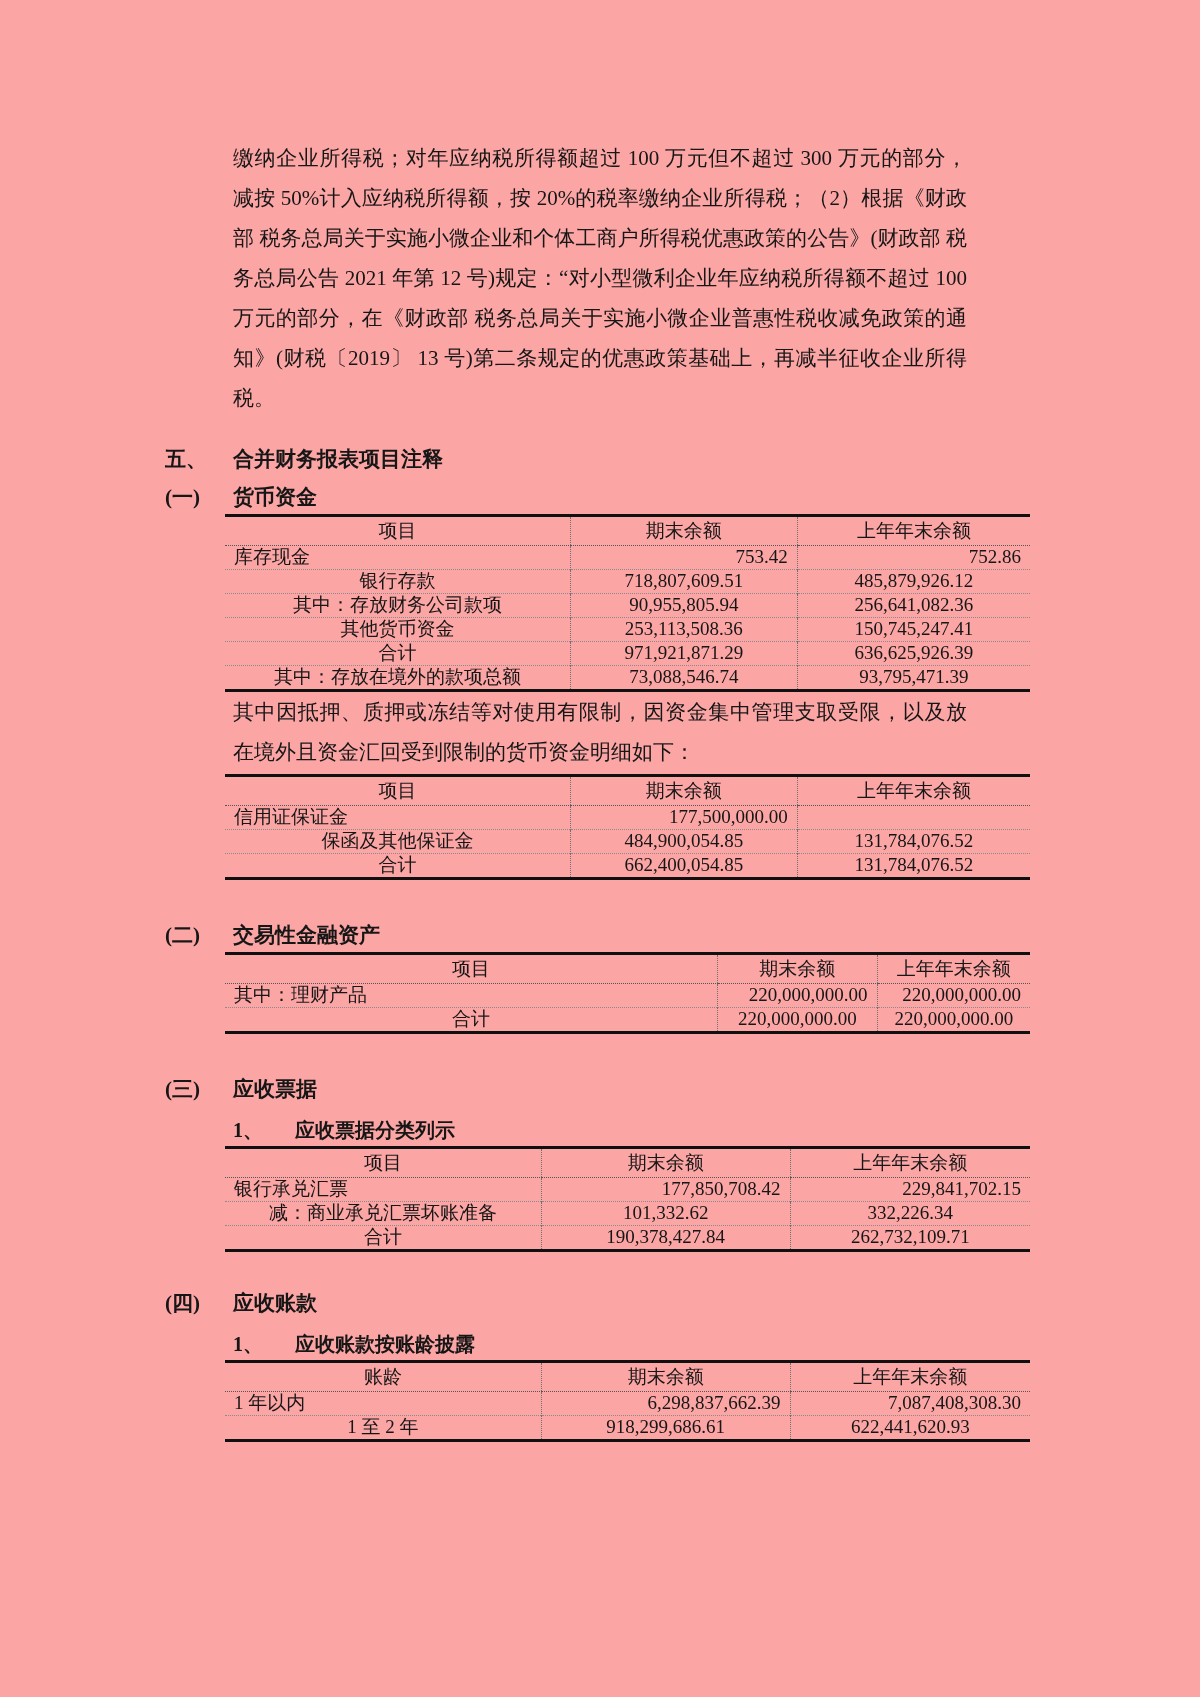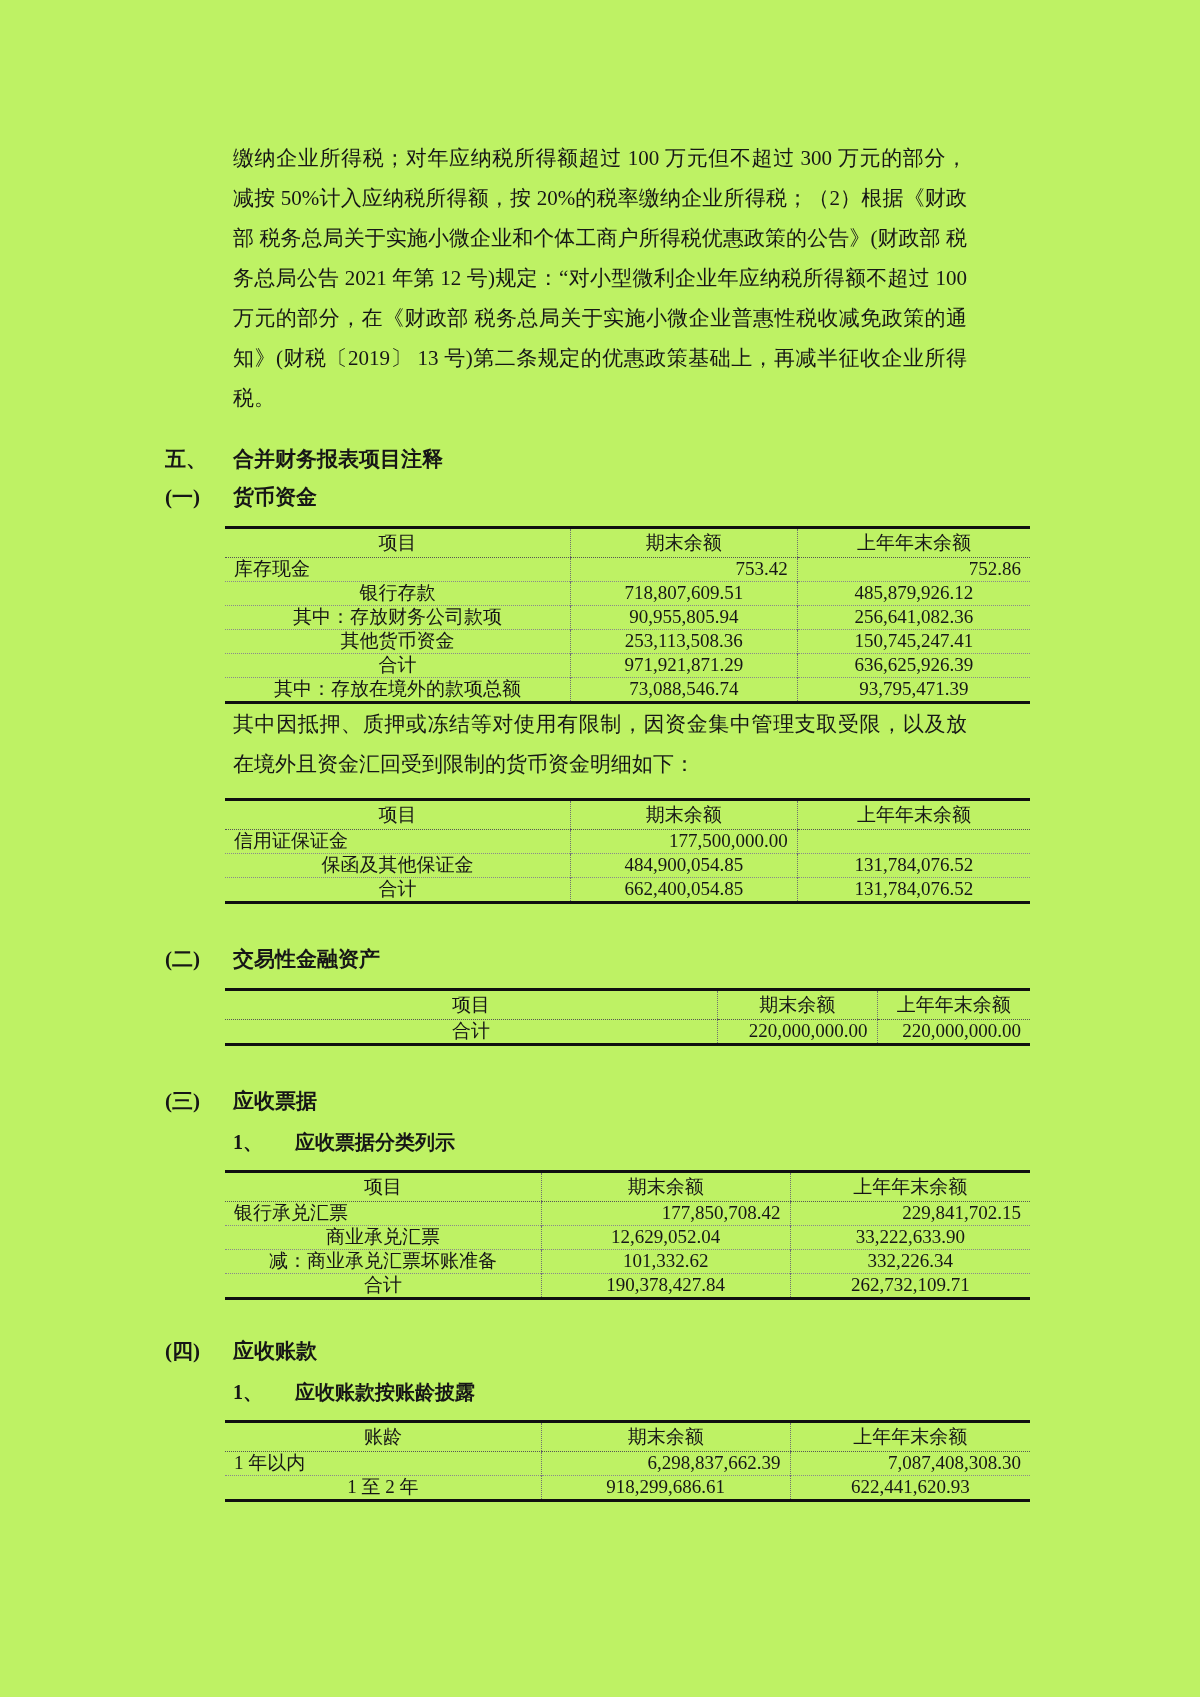--- a/index.html
+++ b/index.html
@@ -1,21 +1,21 @@
 <!DOCTYPE html>
 <html><head>
 <meta charset="utf-8">
 <style>
   * { margin:0; padding:0; box-sizing:border-box; }
   html,body { background:#e8e8e8; }
   .page {
     position:relative;
     width:1200px; height:1697px;
     margin:0 auto;
-    background:#bef264;
+    background:#fca5a5;
     color:#161616;
     font-family:"Liberation Serif","DejaVu Serif",serif;
     overflow:hidden;
   }
   .para {
     margin-left:233px;
     width:734px;
     font-size:21px;
     line-height:40px;
     text-align:justify;
@@ -50,21 +50,21 @@
 
   table.fin {
     margin-left:225px;
     width:805px;
     border-collapse:collapse;
     table-layout:fixed;
     border-top:3px solid #101010;
     border-bottom:3px solid #101010;
     font-size:19px;
   }
-  .mt-table { margin-top:14px; }
+  .mt-table { margin-top:2px; }
   .fin th {
     font-weight:normal;
     text-align:center;
     padding:2px 6px 3px;
     line-height:23px;
     border-bottom:1px dotted #555;
   }
   .fin td {
     padding:0 9px 1px;
     line-height:22px;
@@ -189,20 +189,25 @@
       </colgroup>
       <thead>
         <tr>
           <th>项目</th>
           <th>期末余额</th>
           <th>上年年末余额</th>
         </tr>
       </thead>
       <tbody>
         <tr>
+          <td class="c-left">其中：理财产品</td>
+          <td class="c-num">220,000,000.00</td>
+          <td class="c-num">220,000,000.00</td>
+        </tr>
+        <tr>
           <td class="c-center">合计</td>
           <td class="c-num">220,000,000.00</td>
           <td class="c-num">220,000,000.00</td>
         </tr>
       </tbody>
     </table>
 
   <div class="h-sec m-sec53">
     <span class="sec-no">(三)</span>
     <span class="sec-title">应收票据</span>
@@ -226,25 +231,20 @@
           <th>上年年末余额</th>
         </tr>
       </thead>
       <tbody>
         <tr>
           <td class="c-left">银行承兑汇票</td>
           <td class="c-num">177,850,708.42</td>
           <td class="c-num">229,841,702.15</td>
         </tr>
         <tr>
-          <td class="c-left">商业承兑汇票</td>
-          <td class="c-num">12,629,052.04</td>
-          <td class="c-num">33,222,633.90</td>
-        </tr>
-        <tr>
           <td class="c-left">减：商业承兑汇票坏账准备</td>
           <td class="c-num">101,332.62</td>
           <td class="c-num">332,226.34</td>
         </tr>
         <tr>
           <td class="c-center">合计</td>
           <td class="c-num">190,378,427.84</td>
           <td class="c-num">262,732,109.71</td>
         </tr>
       </tbody>

